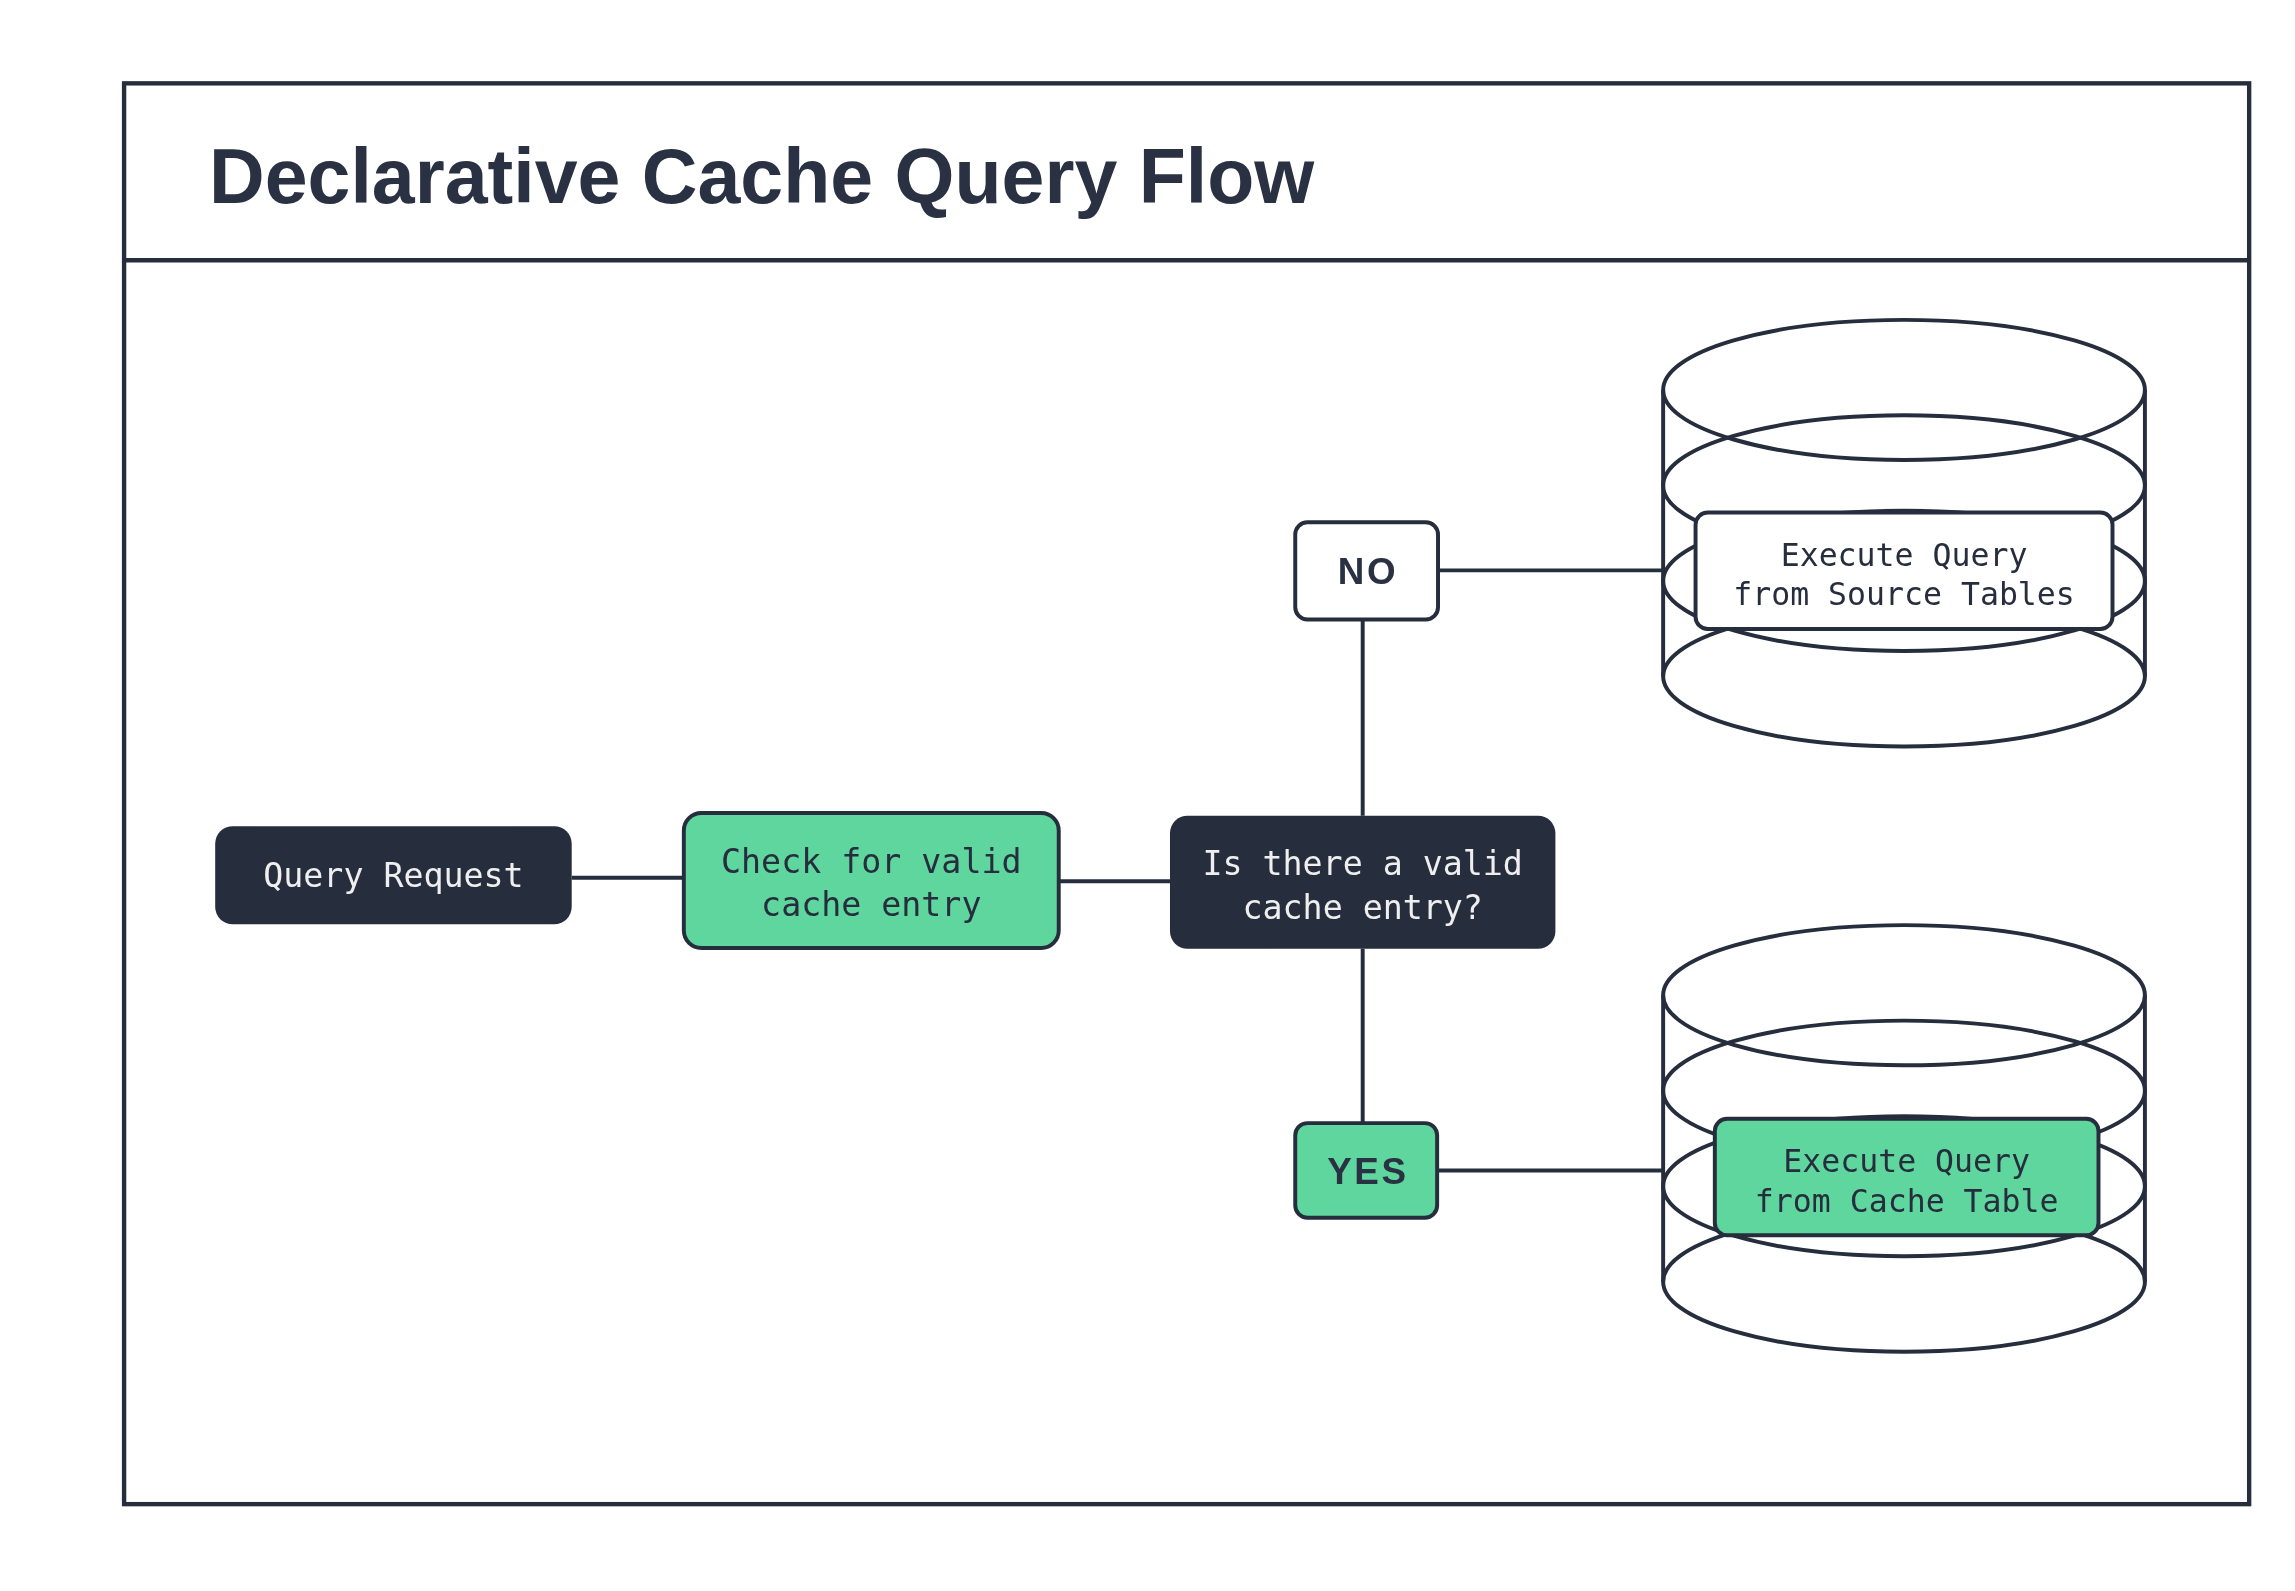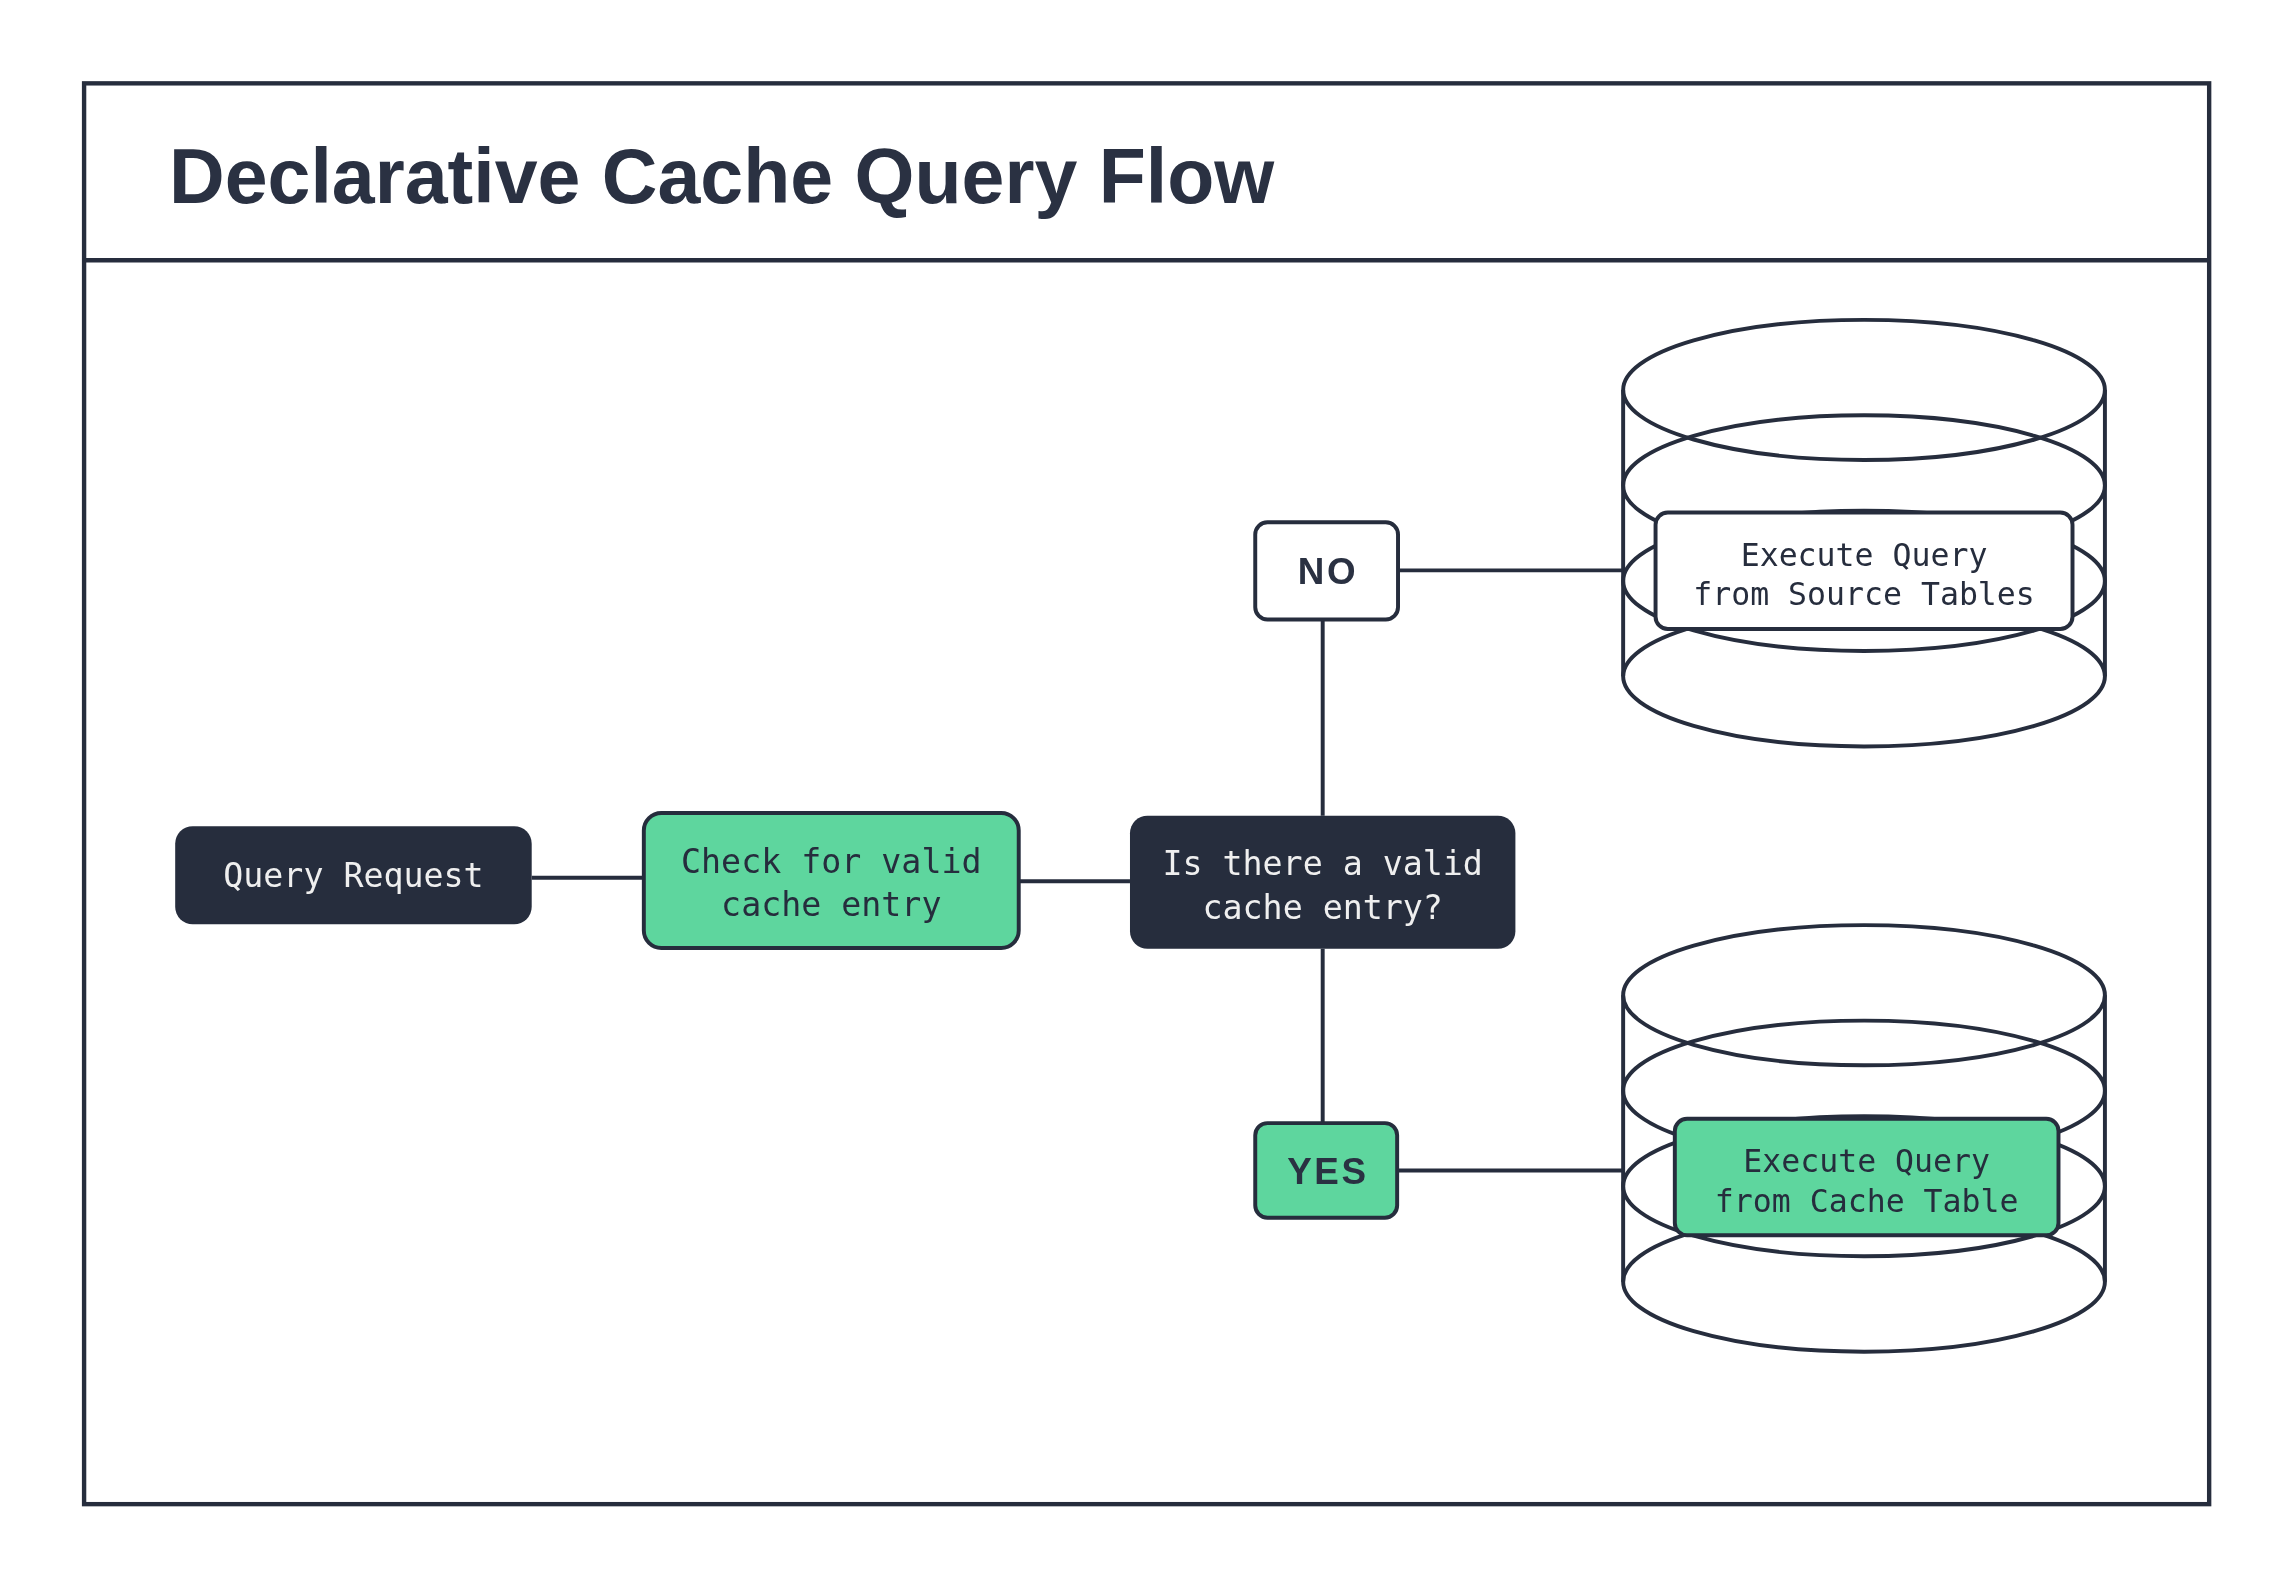--- a/index.html
+++ b/index.html
@@ -7,20 +7,21 @@
     padding: 0;
     background: #ffffff;
     width: 2295px;
     height: 1591px;
     overflow: hidden;
   }
   .canvas {
     width: 1902px;
     height: 1591px;
     position: relative;
+    margin-left: 40px;
   }
   svg { display: block; }
 
   .stroke-dark { stroke: #262d3d; fill: none; }
   .thick { stroke-width: 5; }
   .mid   { stroke-width: 4.5; }
 
   .fill-dark  { fill: #262d3d; }
   .fill-green { fill: #5ed69e; stroke: #262d3d; stroke-width: 4.5; }
   .fill-white { fill: #ffffff; stroke: #262d3d; stroke-width: 4.5; }

